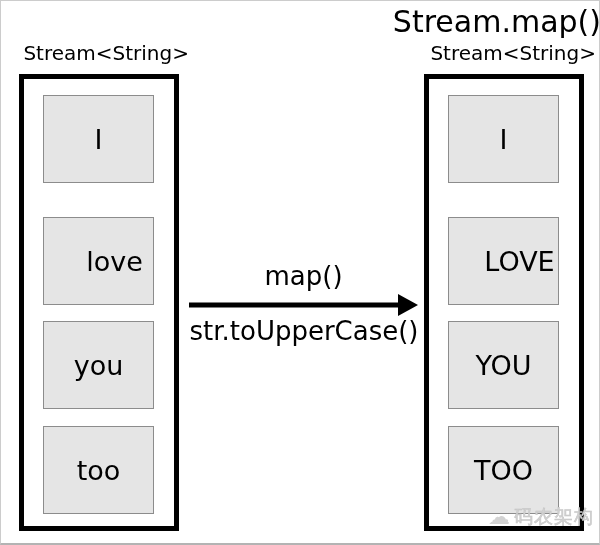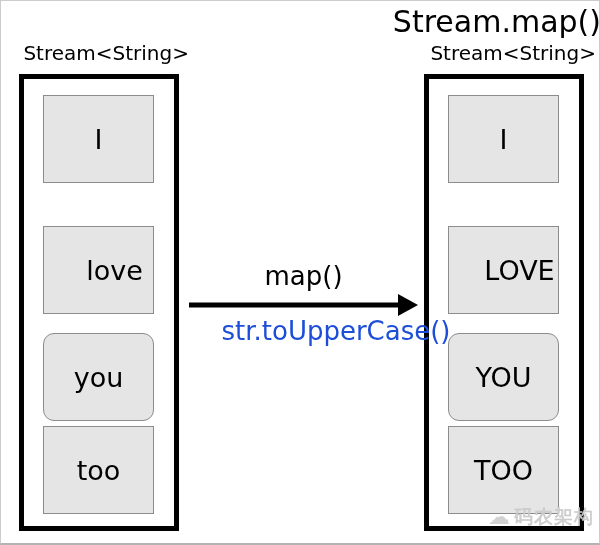--- a/index.html
+++ b/index.html
@@ -57,22 +57,22 @@
     box-sizing: border-box;
     background: #e5e5e5;
     border: 1px solid #8c8c8c;
     display: flex;
     align-items: center;
     justify-content: center;
     font-size: 27px;
     color: #000000;
   }
   .pos1 { top: 16px; }
-  .pos2 { top: 147px; padding-left: 32px; }
-  .pos3 { top: 254px; border-radius: 11px; }
+  .pos2 { top: 138px; padding-left: 32px; }
+  .pos3 { top: 242px; }
   .pos4 { top: 347px; text-align: center; }
   .map-label {
     position: absolute;
     top: 260px;
     left: 190px;
     width: 225px;
     text-align: center;
     font-size: 26px;
     color: #000000;
     white-space: nowrap;
@@ -135,20 +135,20 @@
     <div class="item-box pos4">TOO</div>
   </div>
 
   <div class="map-label">map()</div>
 
   <svg class="arrow-svg" width="235" height="32" viewBox="0 0 235 32">
     <line x1="3" y1="16" x2="218" y2="16" stroke="#000000" stroke-width="5"></line>
     <polygon points="212,5 232,16 212,27" fill="#000000"></polygon>
   </svg>
 
-  <div class="fn-label" style="color:#1d4ed8;padding-left:32px;">str.toUpperCase()</div>
+  <div class="fn-label" style="color:#000000;">str.toUpperCase()</div>
 
   <div class="watermark">
     <span class="wm-icon">☁</span>
     <span class="wm-text">码农架构</span>
   </div>
 
 </div>
 
 </body></html>

